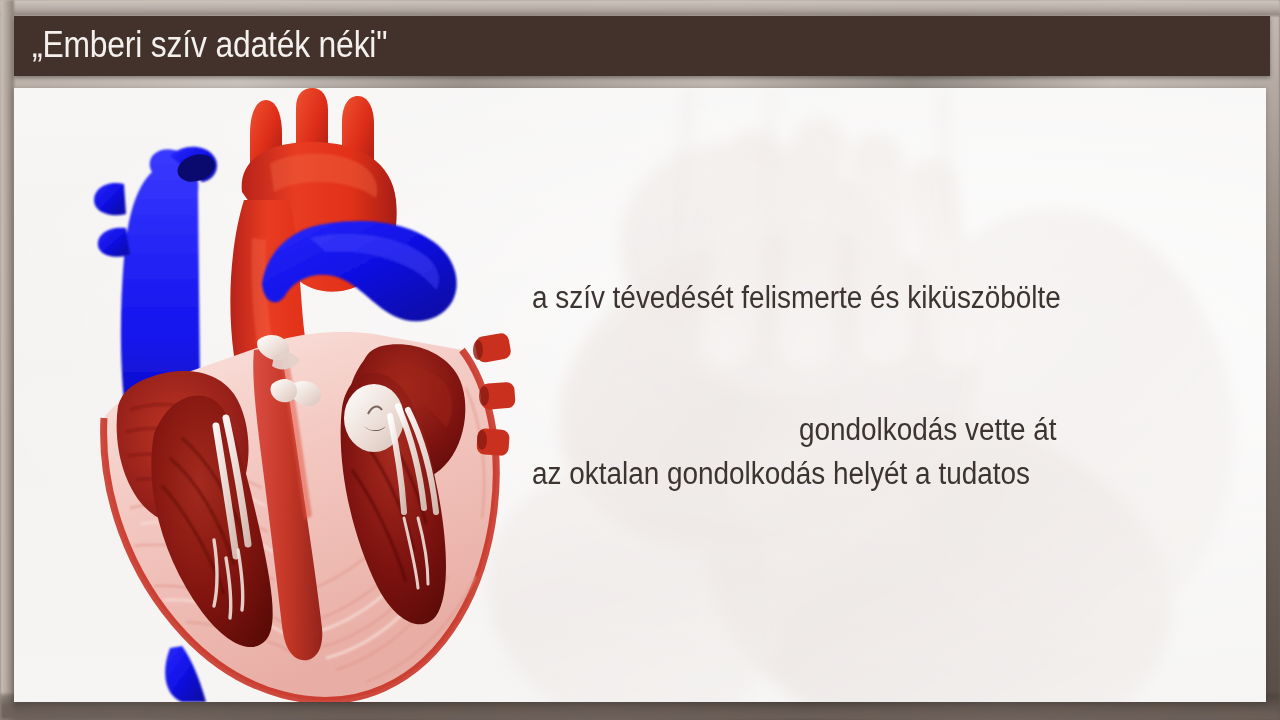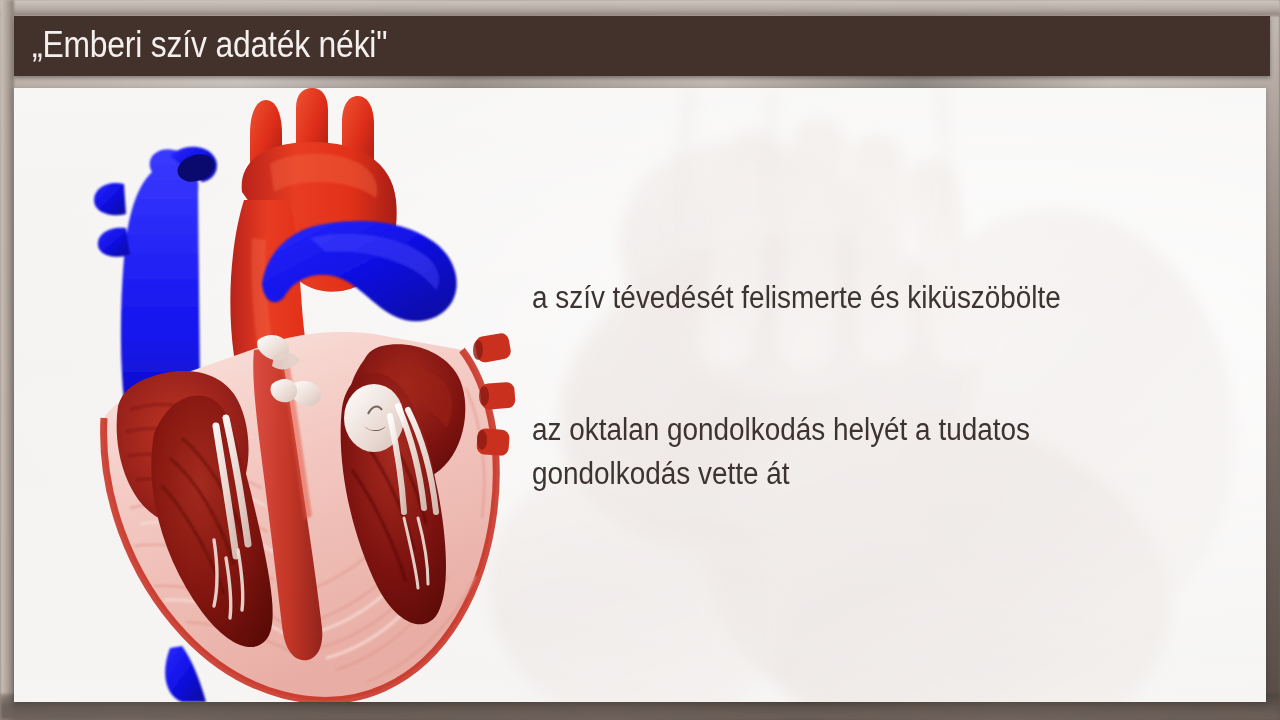--- a/index.html
+++ b/index.html
@@ -117,20 +117,21 @@
 
   
   .body-line {
     position: absolute;
     color: #3c3430;
     font-size: 31px;
     font-weight: 300;
     line-height: 44px;
     font-family: "Liberation Sans Narrow", "Liberation Sans", sans-serif;
     white-space: pre;
+    text-align: right;
   }
   .body-line > span { display:inline-block; transform: scaleX(0.9); transform-origin: left center; }
   #body-line-1 { left: 518px; top: 188px; }
   #body-paragraph-2 { position:absolute; left: 518px; top: 320px; }
 
   
   #heart-figure {
     position: absolute;
     left: 60px; top: 0px;
     width: 480px; height: 614px;
@@ -396,18 +397,18 @@
 
         <path d="M96 560 C86 586 92 608 108 614 L132 614 C126 592 118 572 108 558 Z" fill="url(#gBlue)" filter="url(#soft)"></path>
 
         <ellipse cx="240" cy="420" rx="230" ry="220" fill="none" filter="url(#soft2)"></ellipse>
       </svg>
     </div>
 
     <div class="body-line" id="body-line-1"><span>a szív tévedését felismerte és kiküszöbölte</span></div>
 
     <div id="body-paragraph-2">
+      <div class="body-line" style="position:relative; left:0; top:0;"><span>gondolkodás vette át</span></div>
       <div class="body-line" style="position:relative; left:0; top:0;"><span>az oktalan gondolkodás helyét a tudatos</span></div>
-      <div class="body-line" style="position:relative; left:0; top:0;"><span>gondolkodás vette át</span></div>
     </div>
 
   </div>
 </div>
 
 </body></html>

